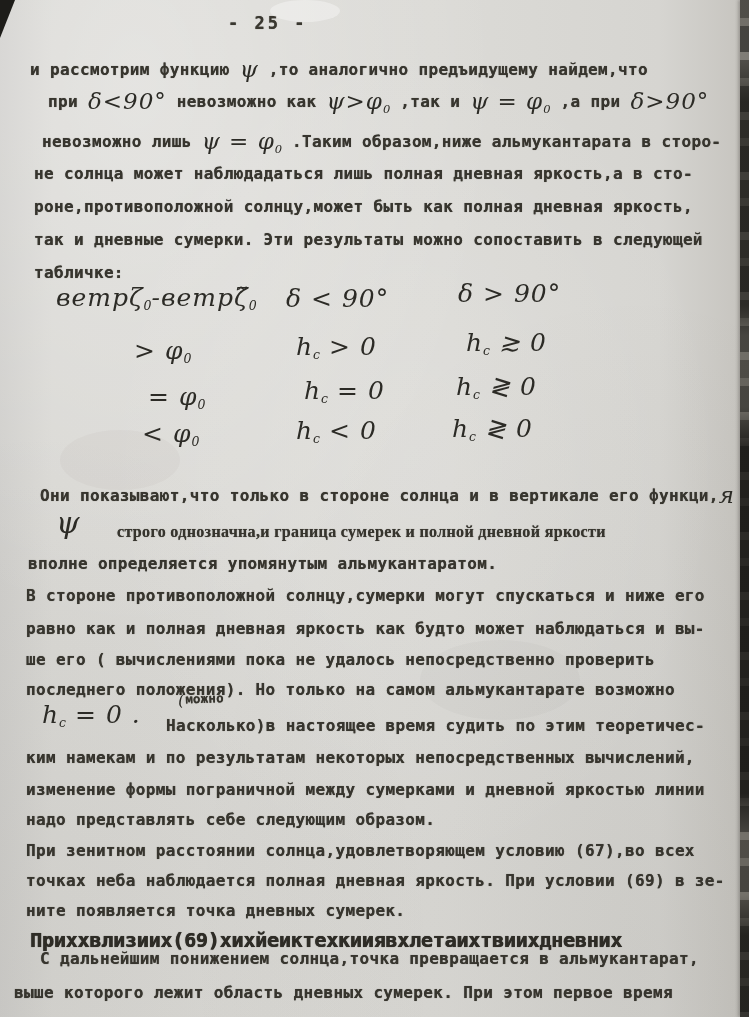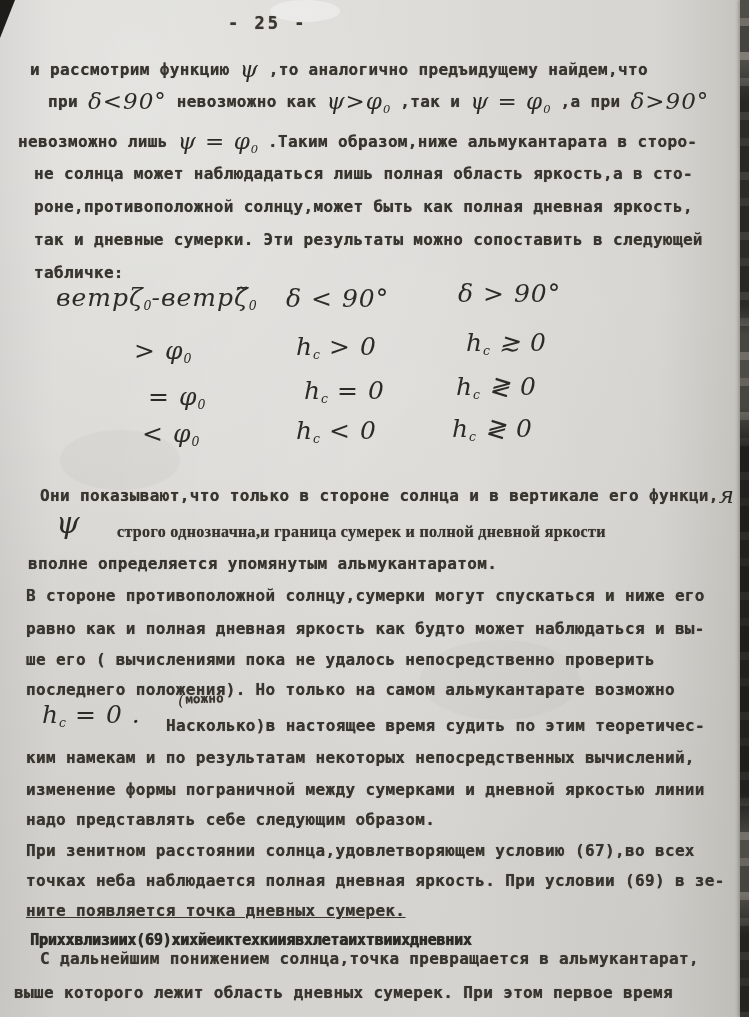--- a/index.html
+++ b/index.html
@@ -25,21 +25,21 @@
     font-family:"DejaVu Serif", serif;font-style:italic;font-weight:500;
     font-size:23px;letter-spacing:1px;color:#2c2b26;text-shadow:none;
     vertical-align:-2px;line-height:1;
   }
   .script .hand{font-size:25px;}
   .big .hand{font-size:30px;}
   .hand sub, .script sub{font-size:.5em;vertical-align:-.35em;letter-spacing:0;}
   .note{font-size:12.5px;letter-spacing:.2px;transform:rotate(-2deg);}
   .note .hand{font-size:16px;}
   .strike{
-    font-size:15px;letter-spacing:-.2px;font-weight:900;color:#2e2c26;
+    font-size:20px;letter-spacing:-.2px;font-weight:900;color:#2e2c26;
     text-shadow:.6px 0 0 #2e2c26, 0 0 1px rgba(0,0,0,.55);
   }
   #torn-edge{
     position:absolute;right:0;top:0;width:9px;height:1017px;
     background:
       linear-gradient(180deg, rgba(120,118,112,.35) 0 6%, rgba(40,39,35,.75) 10% 30%, rgba(95,93,86,.55) 33% 40%, rgba(30,29,26,.85) 44% 78%, rgba(100,97,90,.5) 82% 88%, rgba(35,34,30,.8) 92% 100%),
       repeating-linear-gradient(180deg, #3a3833 0 18px, #6e6b64 18px 26px, #2a2926 26px 52px, #84817a 52px 60px);
     box-shadow:-2px 0 3px rgba(50,48,42,.25);
   }
   #corner-mark{
@@ -49,22 +49,22 @@
   .stain{position:absolute;border-radius:50%;pointer-events:none;}
 </style>
 </head>
 <body>
 
 <div class="line pagehead" style="left:228px;top:12px;">- 25 -</div>
 
 <div id="text-layer">
     <div class="line" style="left: 30px; top: 58px;"><span class="typed">и рассмотрим функцию  </span><span class="hand">ψ</span><span class="typed">  ,то аналогично предъидущему найдем,что</span></div>
     <div class="line" style="left: 48px; top: 90px;"><span class="typed">при </span><span class="hand">δ&lt;90°</span><span class="typed"> невозможно как </span><span class="hand">ψ&gt;φ<sub>0</sub></span><span class="typed"> ,так и </span><span class="hand">ψ = φ<sub>0</sub></span><span class="typed"> ,а при </span><span class="hand">δ&gt;90°</span></div>
-    <div class="line" style="left: 18px; top: 130px;"><span class="typed">невозможно лишь </span><span class="hand">ψ = φ<sub>0</sub></span><span class="typed"> .Таким образом,ниже альмукантарата в сторо-</span></div>
-    <div class="line" style="left: 34px; top: 163px;"><span class="typed">не солнца может наблюдадаться лишь полная область яркость,а в сто-</span></div>
+    <div class="line" style="left: 42px; top: 130px;"><span class="typed">невозможно лишь </span><span class="hand">ψ = φ<sub>0</sub></span><span class="typed"> .Таким образом,ниже альмукантарата в сторо-</span></div>
+    <div class="line" style="left: 34px; top: 163px;"><span class="typed">не солнца может наблюдадаться лишь полная дневная яркость,а в сто-</span></div>
     <div class="line" style="left: 34px; top: 196px;"><span class="typed">роне,противоположной солнцу,может быть как полная дневная яркость,</span></div>
     <div class="line" style="left: 34px; top: 229px;"><span class="typed">так и дневные сумерки. Эти результаты можно сопоставить в следующей</span></div>
     <div class="line" style="left: 34px; top: 262px;"><span class="typed">табличке:</span></div>
     <div class="line script" style="left: 56px; top: 285px;"><span class="hand">ветрζ<sub>0</sub></span><span class="hand">-ветрζ̃<sub>0</sub></span></div>
     <div class="line script" style="left: 286px; top: 286px;"><span class="hand">δ &lt; 90°</span></div>
     <div class="line script" style="left: 458px; top: 281px;"><span class="hand">δ &gt; 90°</span></div>
     <div class="line script" style="left: 134px; top: 338px;"><span class="hand">&gt; φ<sub>0</sub></span></div>
     <div class="line script" style="left: 296px; top: 334px;"><span class="hand">h<sub>c</sub></span><span class="hand"> &gt; 0</span></div>
     <div class="line script" style="left: 466px; top: 330px;"><span class="hand">h<sub>c</sub></span><span class="hand"> ≳ 0</span></div>
     <div class="line script" style="left: 148px; top: 384px;"><span class="hand">= φ<sub>0</sub></span></div>
@@ -82,21 +82,21 @@
     <div class="line" style="left: 26px; top: 649px;"><span class="typed">ше его ( вычислениями пока не удалось непосредственно проверить</span></div>
     <div class="line" style="left: 26px; top: 679px;"><span class="typed">последнего положения). Но только на самом альмукантарате возможно</span></div>
     <div class="line script" style="left: 42px; top: 702px;"><span class="hand">h<sub>c</sub></span><span class="hand"> = 0 .</span></div>
     <div class="line note" style="left: 178px; top: 688px;"><span class="hand">(</span><span class="typed">можно</span></div>
     <div class="line" style="left: 166px; top: 715px;"><span class="typed">Насколько)в настоящее время судить по этим теоретичес-</span></div>
     <div class="line" style="left: 26px; top: 747px;"><span class="typed">ким намекам и по результатам некоторых  непосредственных вычислений,</span></div>
     <div class="line" style="left: 26px; top: 779px;"><span class="typed">изменение формы пограничной между сумерками и дневной яркостью линии</span></div>
     <div class="line" style="left: 26px; top: 809px;"><span class="typed">надо представлять себе следующим образом.</span></div>
     <div class="line" style="left: 26px; top: 840px;"><span class="typed">При зенитном расстоянии солнца,удовлетворяющем условию (67),во всех</span></div>
     <div class="line" style="left: 26px; top: 870px;"><span class="typed">точках неба наблюдается полная дневная яркость. При условии (69) в зе-</span></div>
-    <div class="line" style="left: 26px; top: 900px; text-decoration: underline;"><span class="typed">ните появляется точка дневных сумерек.</span></div>
+    <div class="line" style="left: 26px; top: 900px;"><span class="typed">ните появляется точка дневных сумерек.</span></div>
     <div class="line strike" style="left: 30px; top: 929px;"><span class="typed">Приххвлизиих(69)хихйеиктехкииявхлетаихтвиихдневних</span></div>
     <div class="line" style="left: 40px; top: 948px;"><span class="typed">С дальнейшим понижением солнца,точка превращается в альмукантарат,</span></div>
     <div class="line" style="left: 14px; top: 982px;"><span class="typed">выше которого лежит область дневных сумерек. При этом первое время</span></div>
   </div>
 
 <div id="torn-edge"></div>
 <div id="corner-mark"></div>
 <div class="stain" style="left:270px;top:0;width:70px;height:22px;background:rgba(255,255,255,.35);"></div>
 <div class="stain" style="left:60px;top:430px;width:120px;height:60px;background:rgba(90,86,75,.04);"></div>
 <div class="stain" style="left:420px;top:640px;width:160px;height:80px;background:rgba(90,86,75,.035);"></div>

